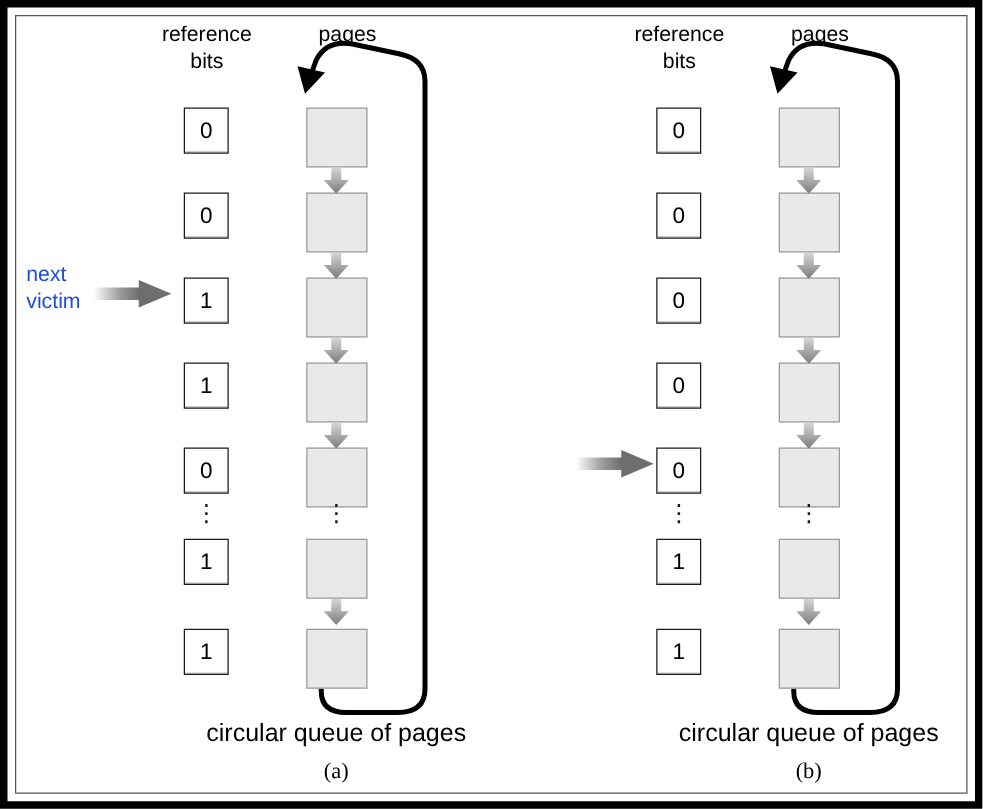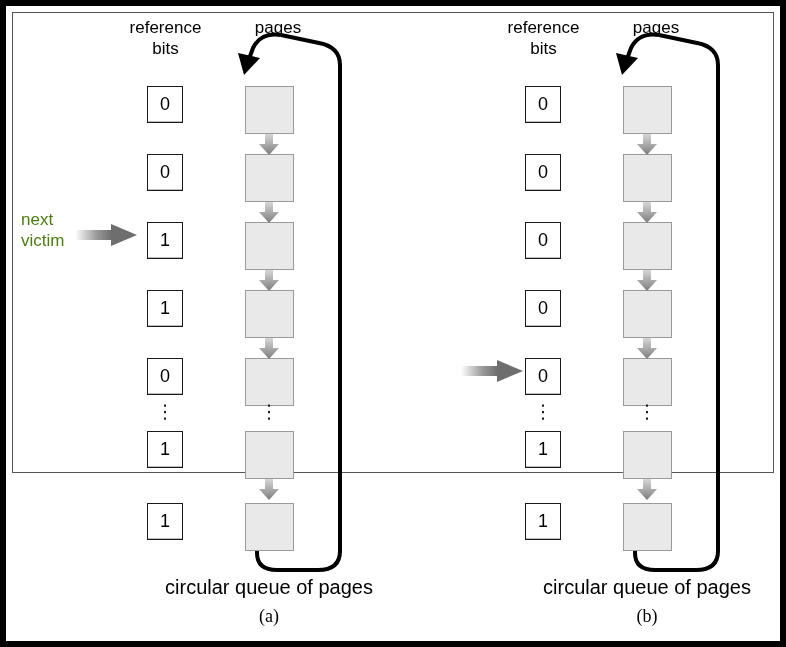--- a/index.html
+++ b/index.html
@@ -29,21 +29,21 @@
   .frame-white {
     position: absolute;
     left: 6px; top: 6px;
     width: 774px; height: 635px;
     background: #ffffff;
     box-sizing: border-box;
   }
   .frame-inner {
     position: absolute;
     left: 12px; top: 12px;
-    width: 762px; height: 461px;
+    width: 762px; height: 623px;
     background: #ffffff;
     border: 1px solid #555555;
     box-sizing: border-box;
   }
   .panel {
     position: absolute;
     top: 0;
     width: 380px;
     height: 623px;
   }
@@ -108,21 +108,21 @@
     color: #1a1a1a;
     text-align: center;
     width: 20px;
     font-family: "Liberation Sans", sans-serif;
   }
 
   .victim-label {
     position: absolute;
     font-size: 17px;
     line-height: 21px;
-    color: #4d7c0f;
+    color: #1d4ed8;
     white-space: pre-line;
     text-align: left;
     font-family: "Liberation Sans", sans-serif;
   }
 
   .victim-arrow {
     position: absolute;
     width: 62px;
     height: 26px;
   }

